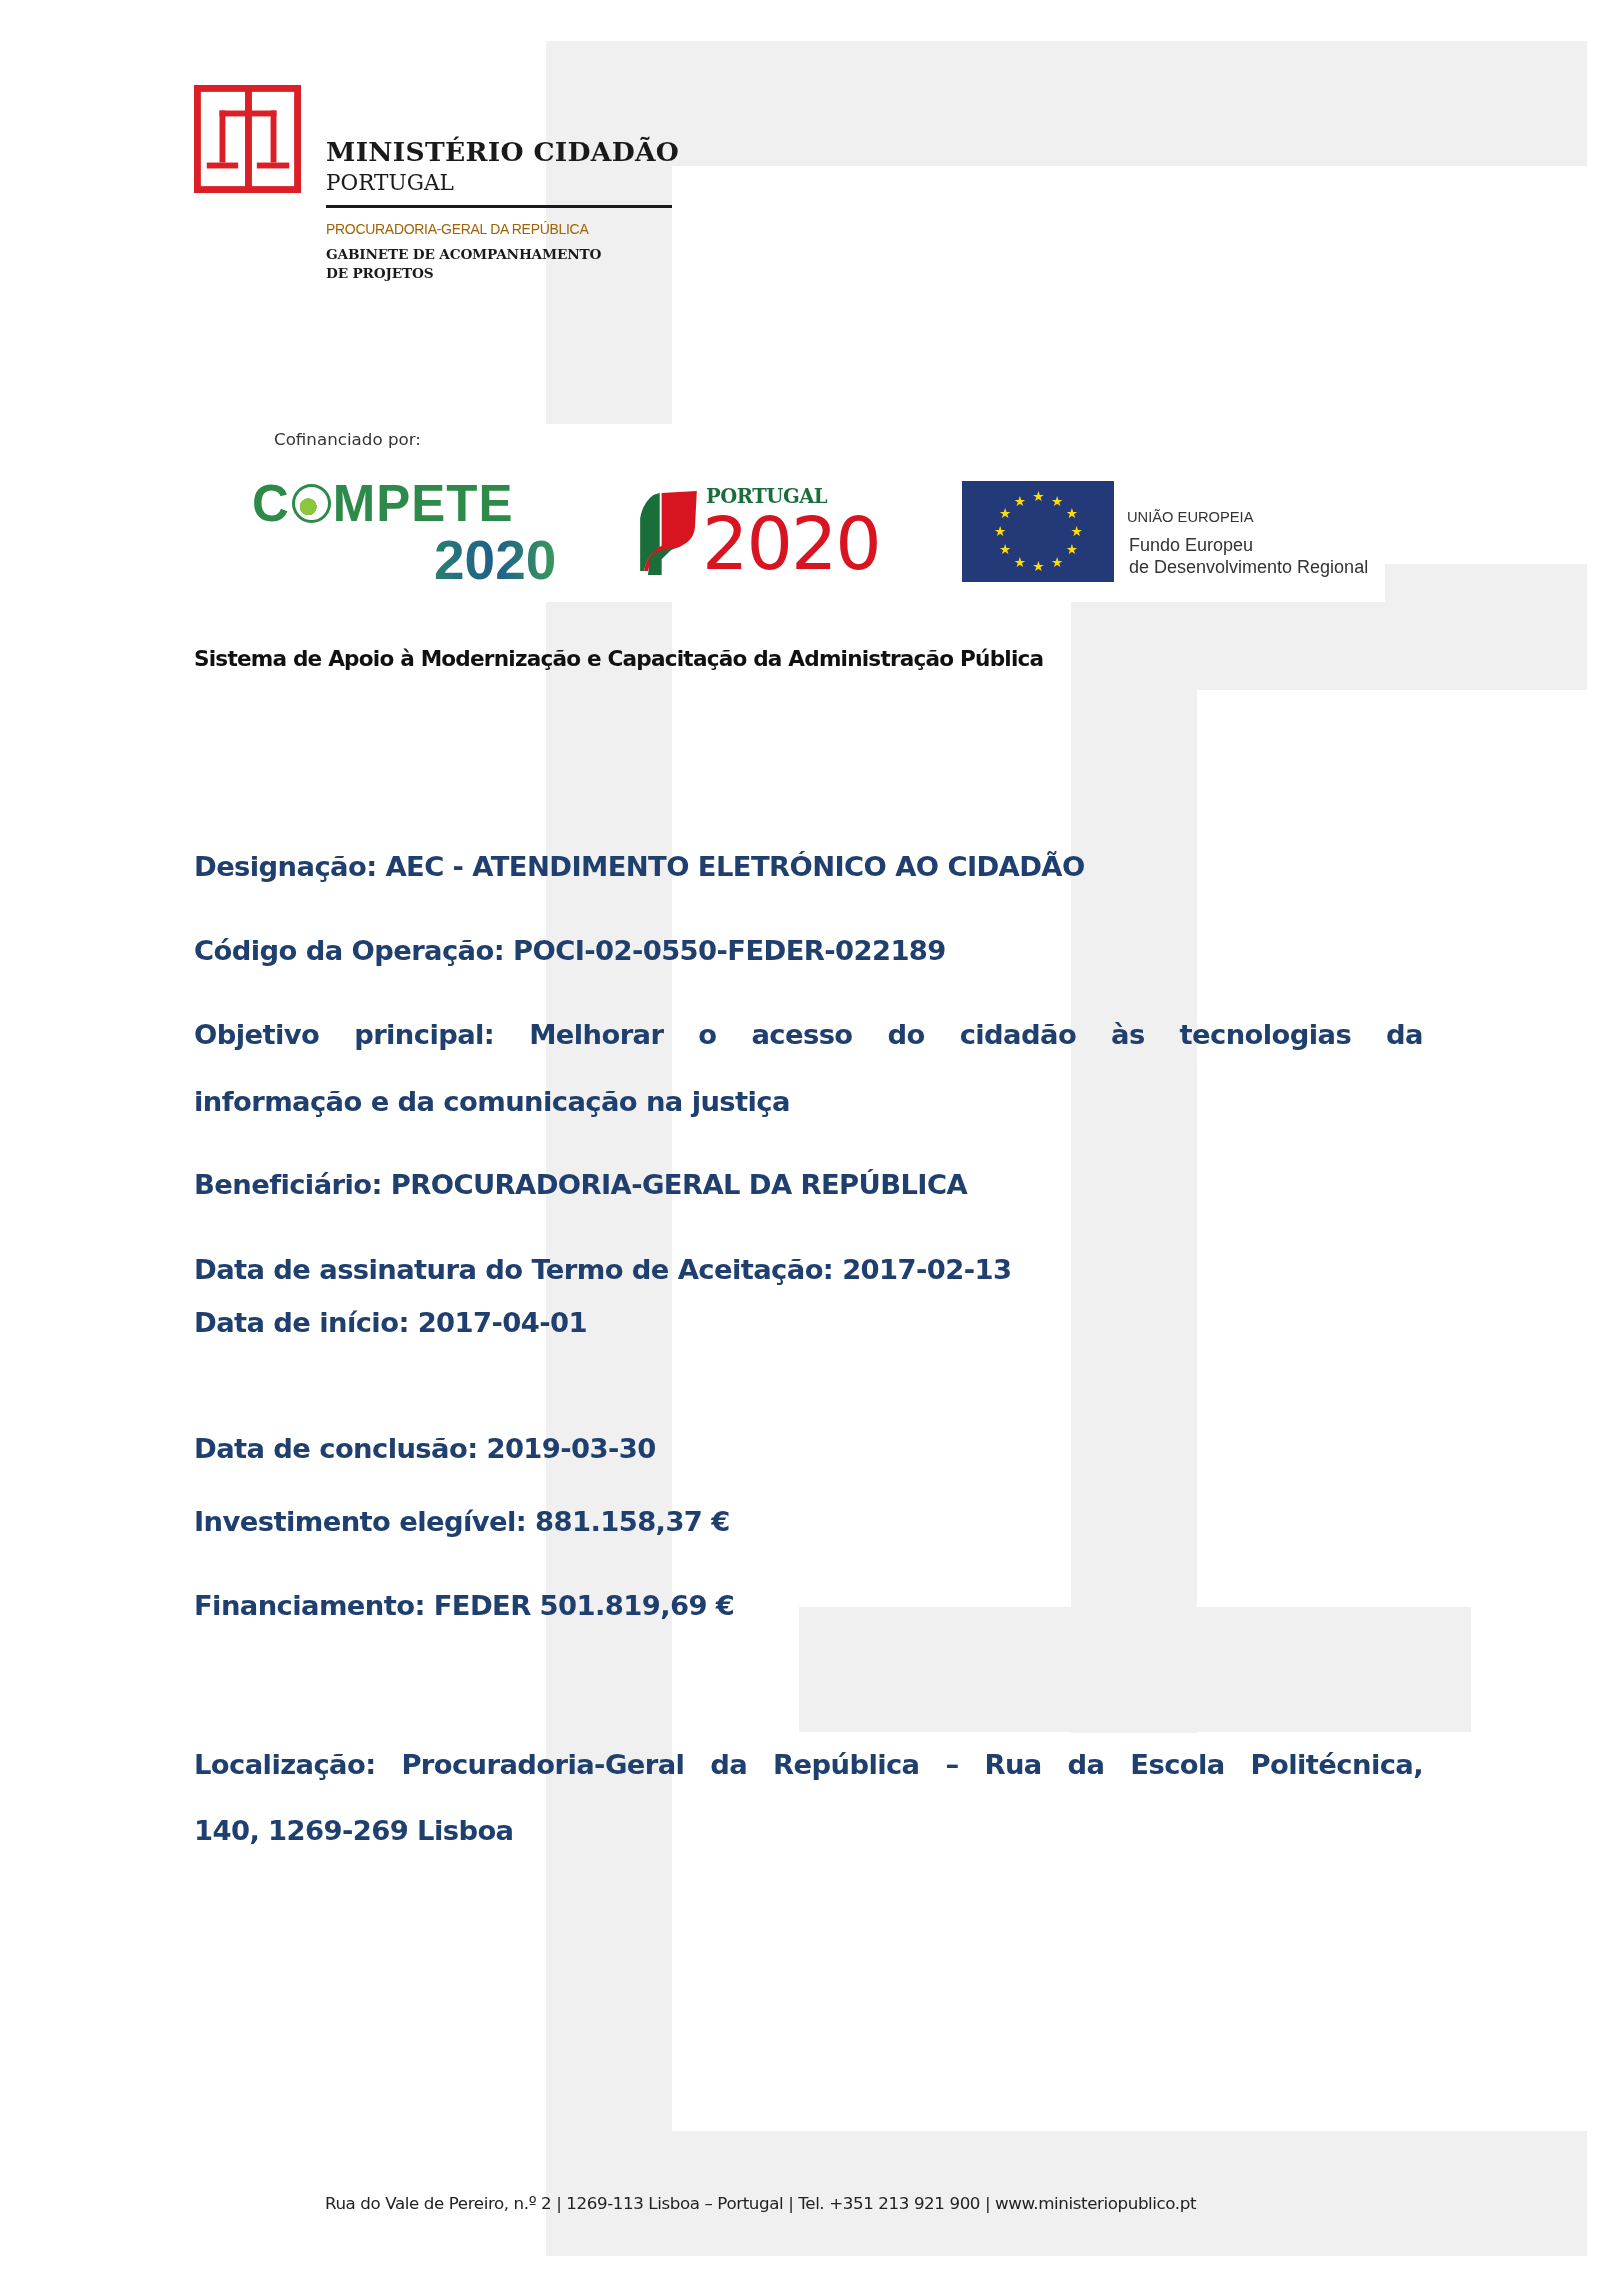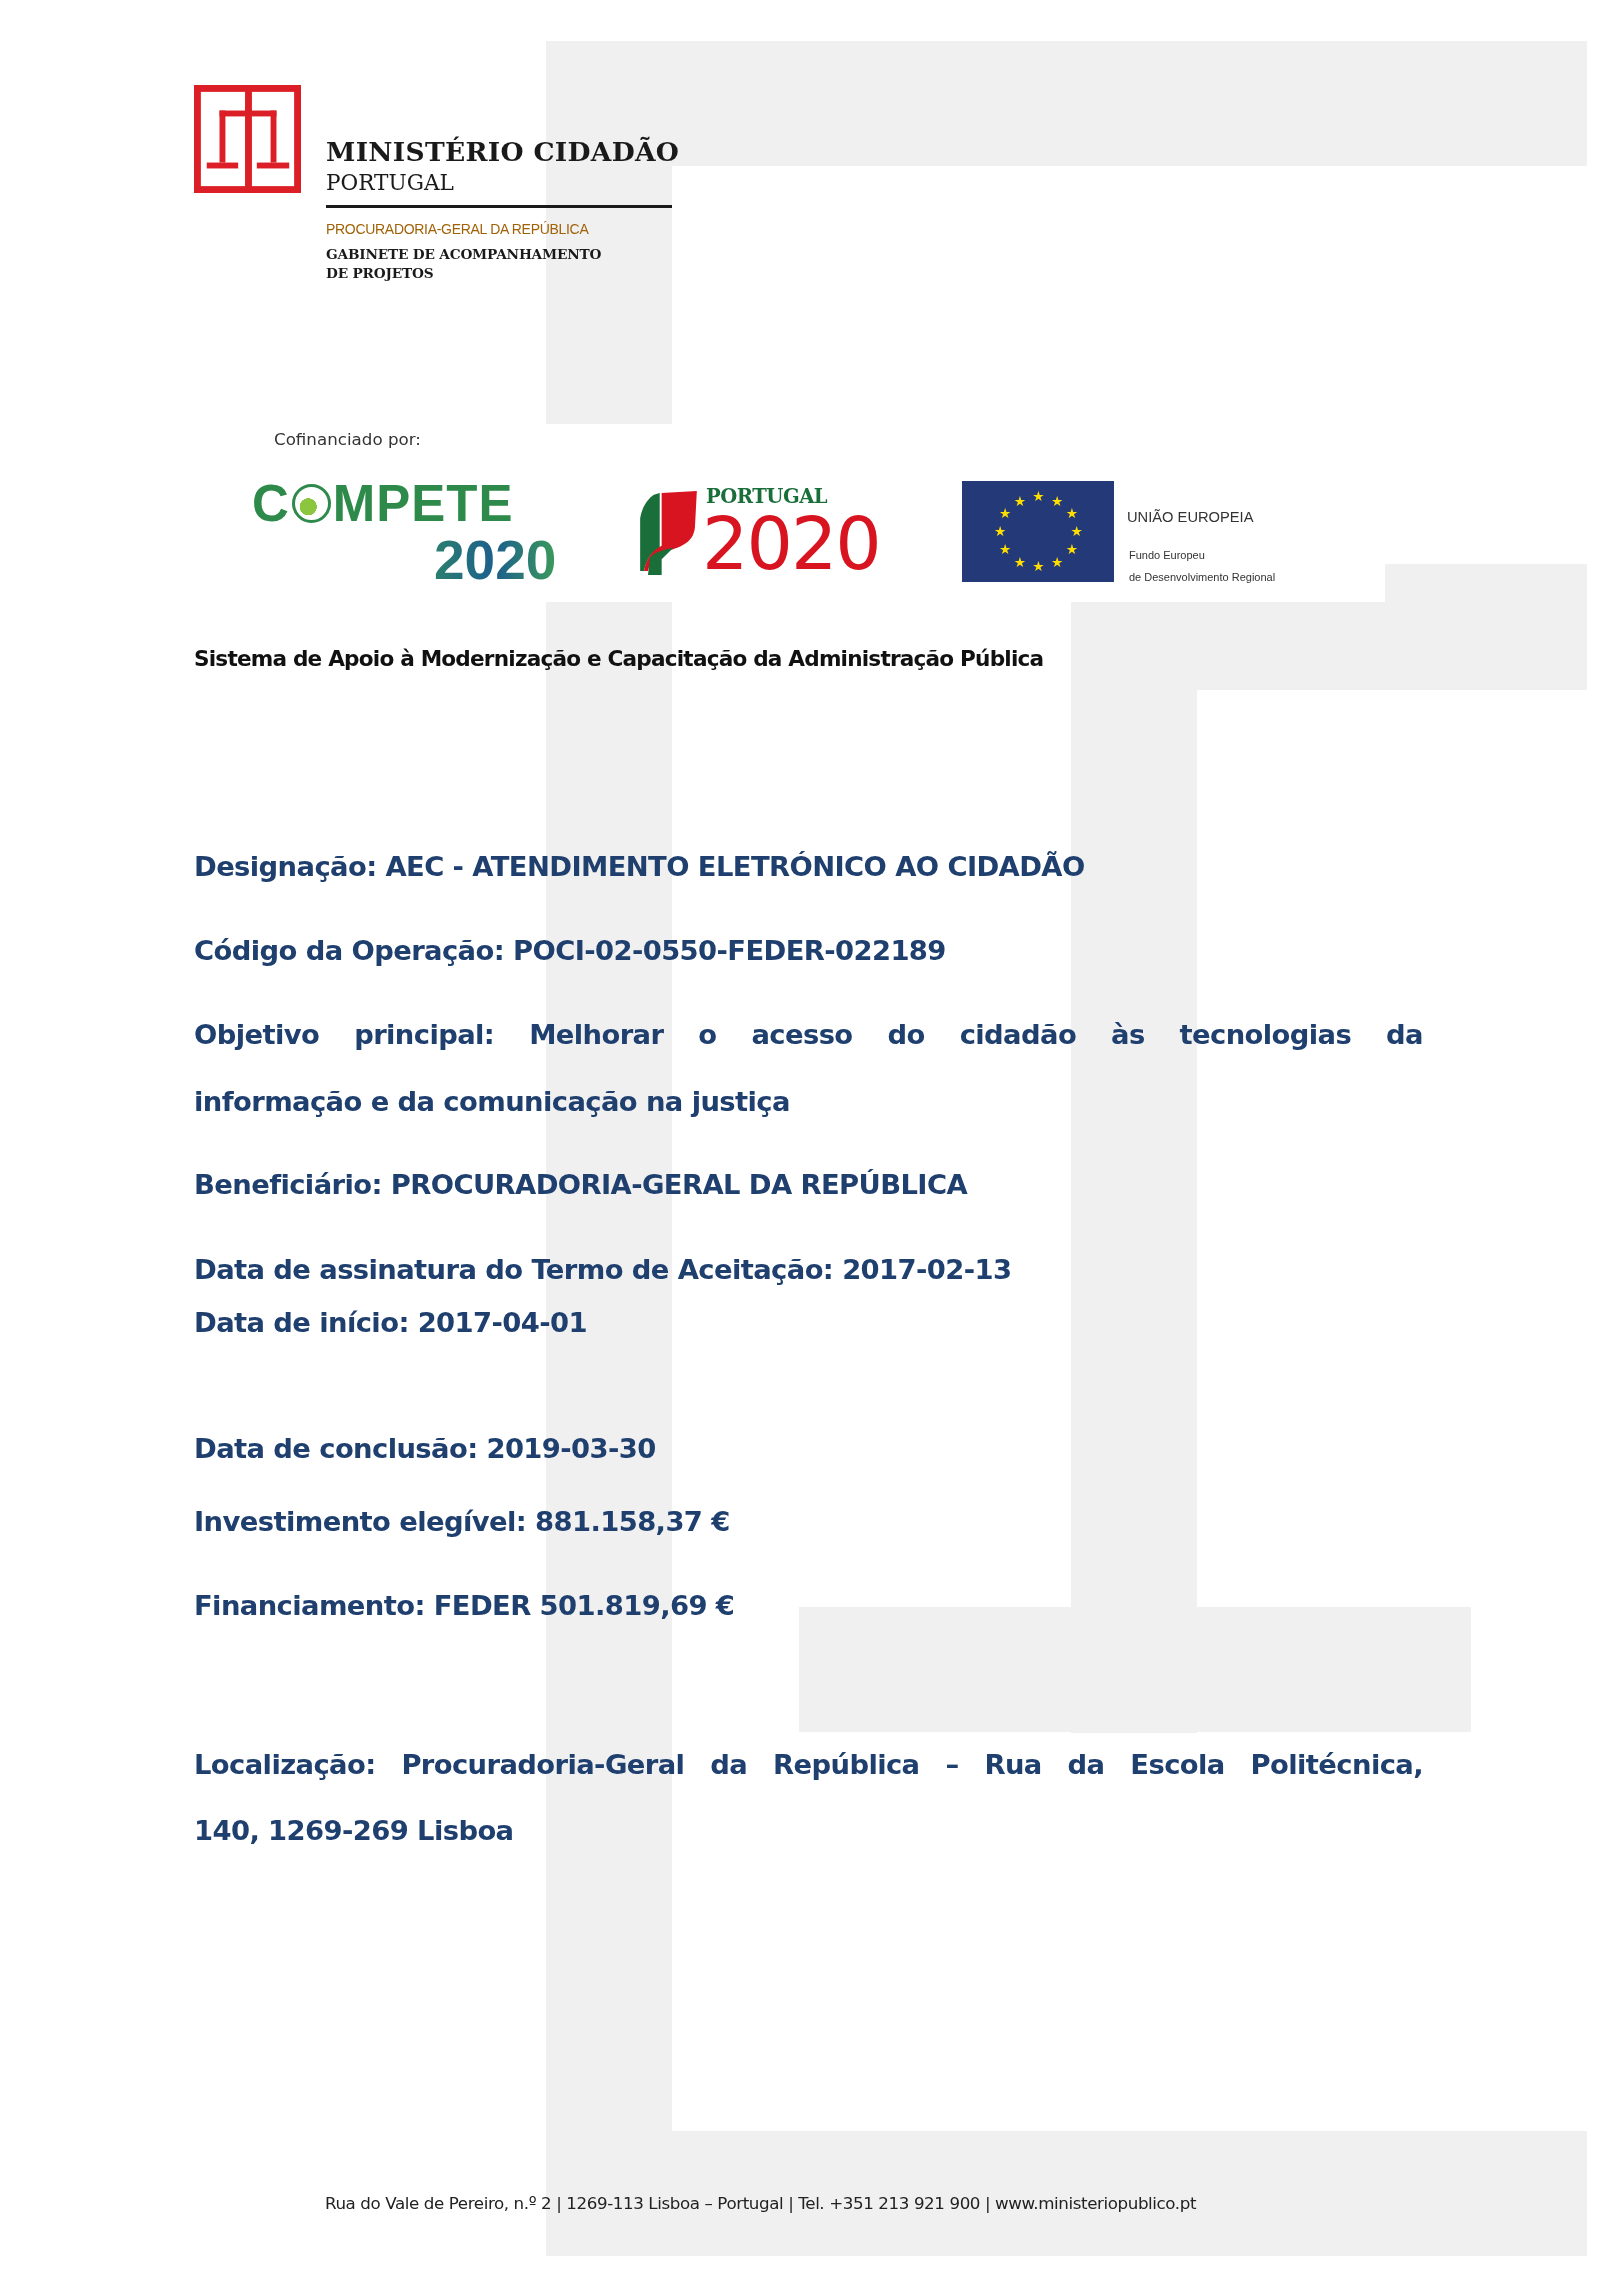--- a/index.html
+++ b/index.html
@@ -26,21 +26,21 @@
 
     
     .pt2020 { left: 637px; top: 485px; width: 294px; height: 98px; }
     .pt-flag { position: absolute; left: 2.9px; top: 3.9px; width: 57px; height: 86px; }
     .pt-word { position: absolute; left: 69px; top: 0; font-family: "DejaVu Serif", serif; font-weight: bold; font-size: 19.6px; color: #1a6e3a; white-space: nowrap; letter-spacing: -0.5px; }
     .pt-year { position: absolute; left: 65px; top: 21.6px; font-family: "DejaVu Sans", sans-serif; font-size: 73px; line-height: 73px; color: #d7141f; white-space: nowrap; letter-spacing: -2px; }
 
     
     .eu-flag { left: 962px; top: 481px; width: 152px; height: 101px; background: #243a78; }
     .eu-line1 { left: 1127px; top: 509px; font-family: "Liberation Sans", sans-serif; font-size: 14.7px; color: #333333; white-space: nowrap; }
-    .eu-line2 { left: 1129px; top: 535px; font-family: "Liberation Sans", sans-serif; font-size: 11px; color: #333333; line-height: 21.6px; white-space: nowrap; margin-top: 10px; }
+    .eu-line2 { left: 1129px; top: 535px; font-family: "Liberation Sans", sans-serif; font-size: 18px; color: #333333; line-height: 21.6px; white-space: nowrap; }
 
     .sistema { left: 194px; top: 646px; font-family: "DejaVu Sans", sans-serif; font-weight: bold; font-size: 21.6px; color: #111111; white-space: nowrap; letter-spacing: -0.8px; }
 
     
     .info { left: 194px; width: 1229px; font-family: "DejaVu Sans", sans-serif; font-size: 27.4px; color: #1f3f6e; white-space: nowrap; letter-spacing: -0.6px; }
     .info b { font-weight: bold; }
     .info.justify { white-space: normal; text-align: justify; text-align-last: justify; }
     .info .lbl { font-weight: bold; }
 
     .footer { left: 325px; top: 2193px; font-family: "DejaVu Sans", sans-serif; font-size: 16.7px; color: #222222; white-space: nowrap; letter-spacing: -0.4px; }

